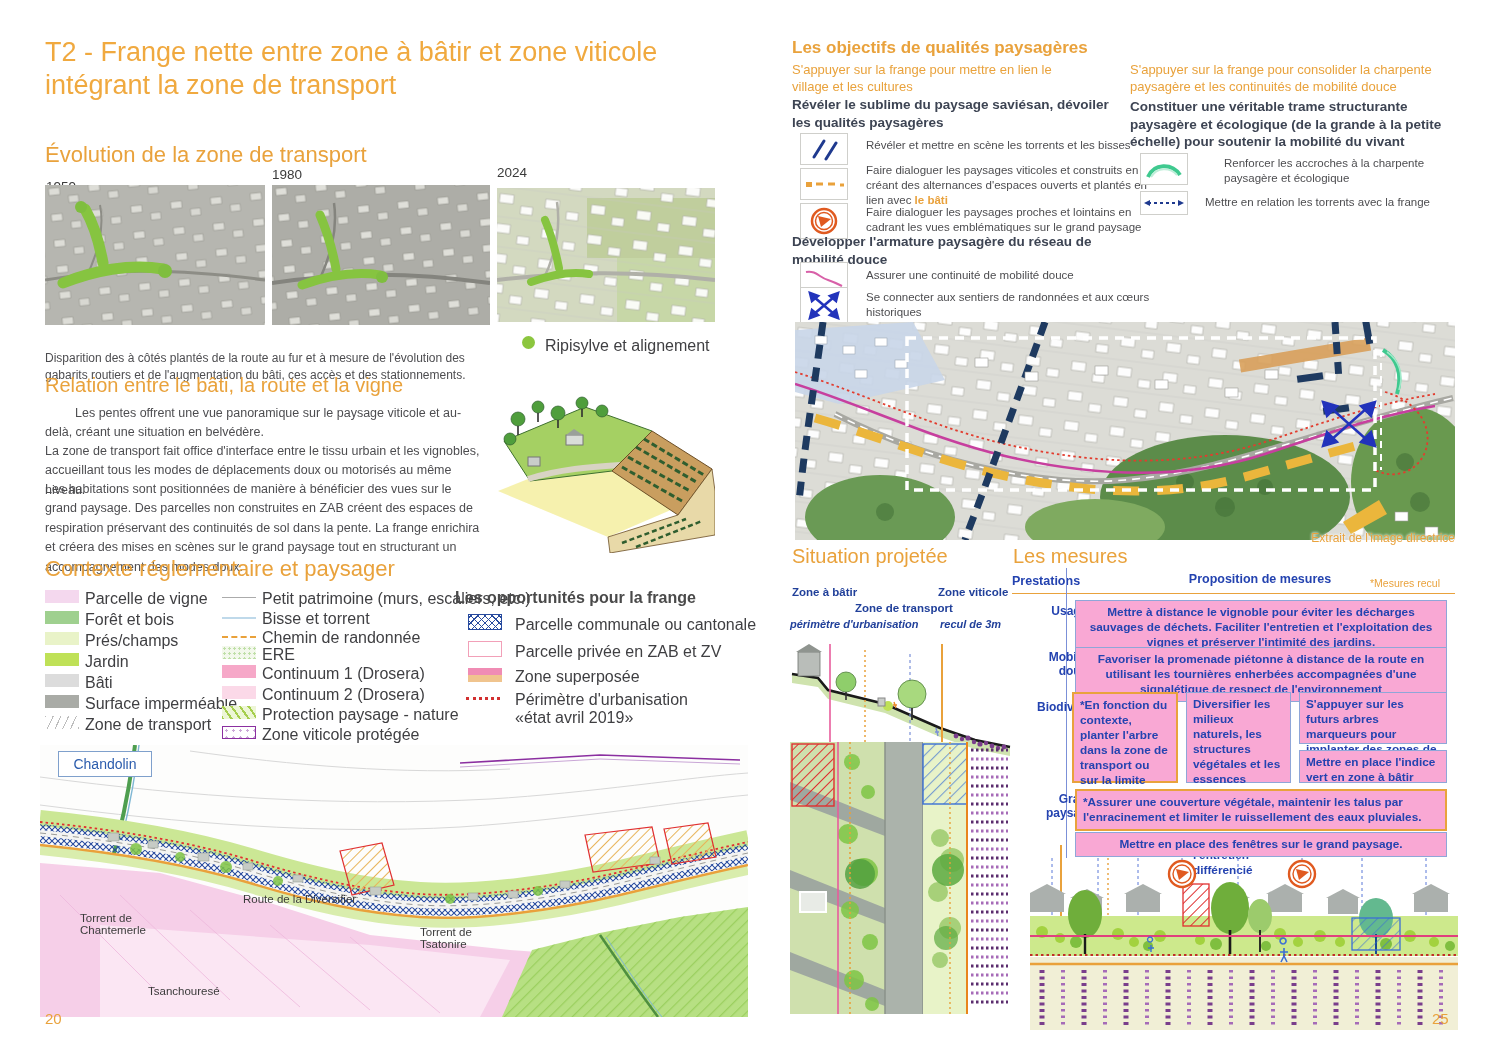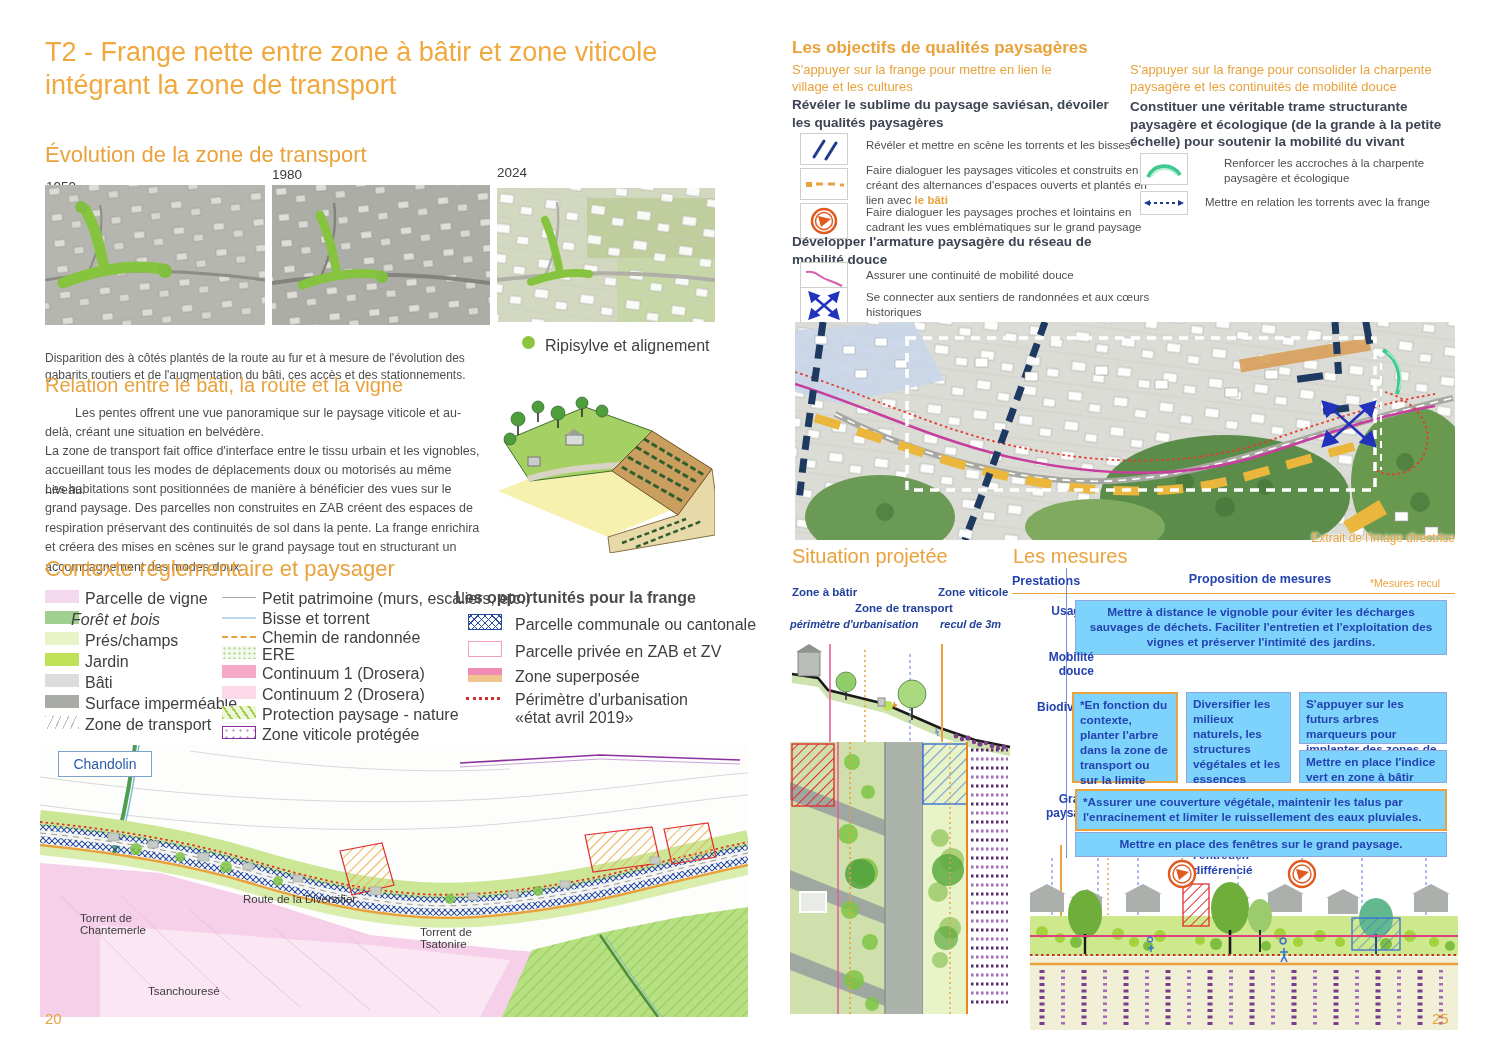--- a/index.html
+++ b/index.html
@@ -20,21 +20,21 @@
   .body-txt{font-size:12.5px;line-height:1.55;color:#4D4D50;}
   .cap{font-size:12px;line-height:1.45;color:#4D4D50;}
   .yr{font-size:13.5px;color:#3B3B3B;}
   .leg{font-size:16px;color:#3F3F42;}
   .icap{font-size:11.5px;line-height:1.3;color:#4D4D50;}
   .iconbox{width:46px;height:30px;border:1px solid #CFCFCB;background:#fff;display:flex;
            align-items:center;justify-content:center;}
   .sw{width:34px;height:13px;display:inline-block;}
   .sw-line{width:34px;height:0;display:inline-block;}
   .tblue{color:var(--blue);font-weight:700;}
-  .mbox{border:1px solid #8FA6D8;background:#7dd3fc;color:var(--blue);font-weight:700;
+  .mbox{border:1px solid #8FA6D8;background:#f9a8d4;color:var(--blue);font-weight:700;
         font-size:11.8px;line-height:1.28;padding:4px 6px;box-sizing:border-box;}
   .mbox-orange{border:2px solid #E9A23C;}
   .rowlab{font-size:12px;color:var(--blue);font-weight:700;text-align:right;width:57px;margin-left:37px;}
   .situlab{font-size:11.5px;color:var(--nav);font-weight:700;}
   .situit{font-size:11px;color:var(--nav);font-style:italic;font-weight:700;}
   .pagenum{font-size:15px;color:var(--orange);}
   .maplab{font-size:11.5px;color:#3B3B3B;}
   svg{display:block;}
 </style>
 </head>
@@ -166,21 +166,21 @@
       </g>
     </svg>
   </div>
 
   <div class="abs h1" style="left:45px;top:556px;">Contexte réglementaire et paysager</div>
 
   <div>
     <span class="abs sw" style="left:45px;top:590px;background:#F4D8EE;"></span>
     <div class="abs leg" style="left:85px;top:590px;">Parcelle de vigne</div>
     <span class="abs sw" style="left:45px;top:611px;background:#9FD08F;"></span>
-    <div class="abs leg" style="left:71px;top:611px;font-style:italic;">Forêt et bois</div>
+    <div class="abs leg" style="left:85px;top:611px;">Forêt et bois</div>
     <span class="abs sw" style="left:45px;top:632px;background:#E9F3C8;"></span>
     <div class="abs leg" style="left:85px;top:632px;">Prés/champs</div>
     <span class="abs sw" style="left:45px;top:653px;background:#BFE157;"></span>
     <div class="abs leg" style="left:85px;top:653px;">Jardin</div>
     <span class="abs sw" style="left:45px;top:674px;background:#DCDCDC;"></span>
     <div class="abs leg" style="left:85px;top:674px;">Bâti</div>
     <span class="abs sw" style="left:45px;top:695px;background:#A9ABA6;"></span>
     <div class="abs leg" style="left:85px;top:695px;">Surface imperméable</div>
     <span class="abs sw" style="left:45px;top:716px;background:repeating-linear-gradient(115deg,#BDBDBD 0 1px,transparent 1px 7px);"></span>
     <div class="abs leg" style="left:85px;top:716px;">Zone de transport</div>
@@ -560,20 +560,21 @@
   <div class="abs tblue" style="left:1075px;top:572px;width:300px;text-align:center;font-size:12.5px;margin-left:35px;">Proposition de mesures</div>
   <div class="abs" style="left:1370px;top:577px;font-size:10.5px;color:var(--orange);">*Mesures recul</div>
   <div class="abs" style="left:1012px;top:593px;width:443px;border-top:1.5px solid #E9A23C;"></div>
   <div class="abs" style="left:1066px;top:568px;width:0;height:290px;border-left:1.5px solid #7B90D8;"></div>
 
   <div class="abs rowlab" style="left:1000px;top:604px;">Usages</div>
   <div class="abs mbox" style="left:1075px;top:600px;width:372px;min-height:40px;text-align:center;">Mettre à distance le vignoble pour éviter les décharges sauvages de déchets. Faciliter l'entretien et l'exploitation des vignes et préserver l'intimité des jardins.</div>
 
   <div class="abs rowlab pre" style="left:1000px;top:650px;">Mobilité
 douce</div>
+  <div class="abs mbox" style="left:1075px;top:647px;width:372px;min-height:38px;text-align:center;">Favoriser la promenade piétonne à distance de la route en utilisant les tournières enherbées accompagnées d'une signalétique de respect de l'environnement</div>
 
   <div class="abs rowlab" style="left:1000px;top:700px;">Biodiversité</div>
   <div class="abs rowlab pre" style="left:1000px;top:737px;">Eau
 Sol</div>
   <div class="abs mbox mbox-orange" style="left:1072px;top:692px;width:106px;height:91px;">*En fonction du contexte, planter l'arbre dans la zone de transport ou sur la limite entre les deux zones</div>
   <div class="abs mbox" style="left:1186px;top:692px;width:105px;height:91px;">Diversifier les milieux naturels, les structures végétales et les essences (prairie, bosquet, haie, etc. ) Promouvoir l'entretien différencié</div>
   <div class="abs mbox" style="left:1299px;top:692px;width:148px;height:52px;">S'appuyer sur les futurs arbres marqueurs pour implanter des zones de refuge pour la faune et la flore</div>
   <div class="abs mbox" style="left:1299px;top:750px;width:148px;height:33px;">Mettre en place l'indice vert en zone à bâtir</div>
 
   <div class="abs rowlab pre" style="left:1000px;top:792px;">Grand

